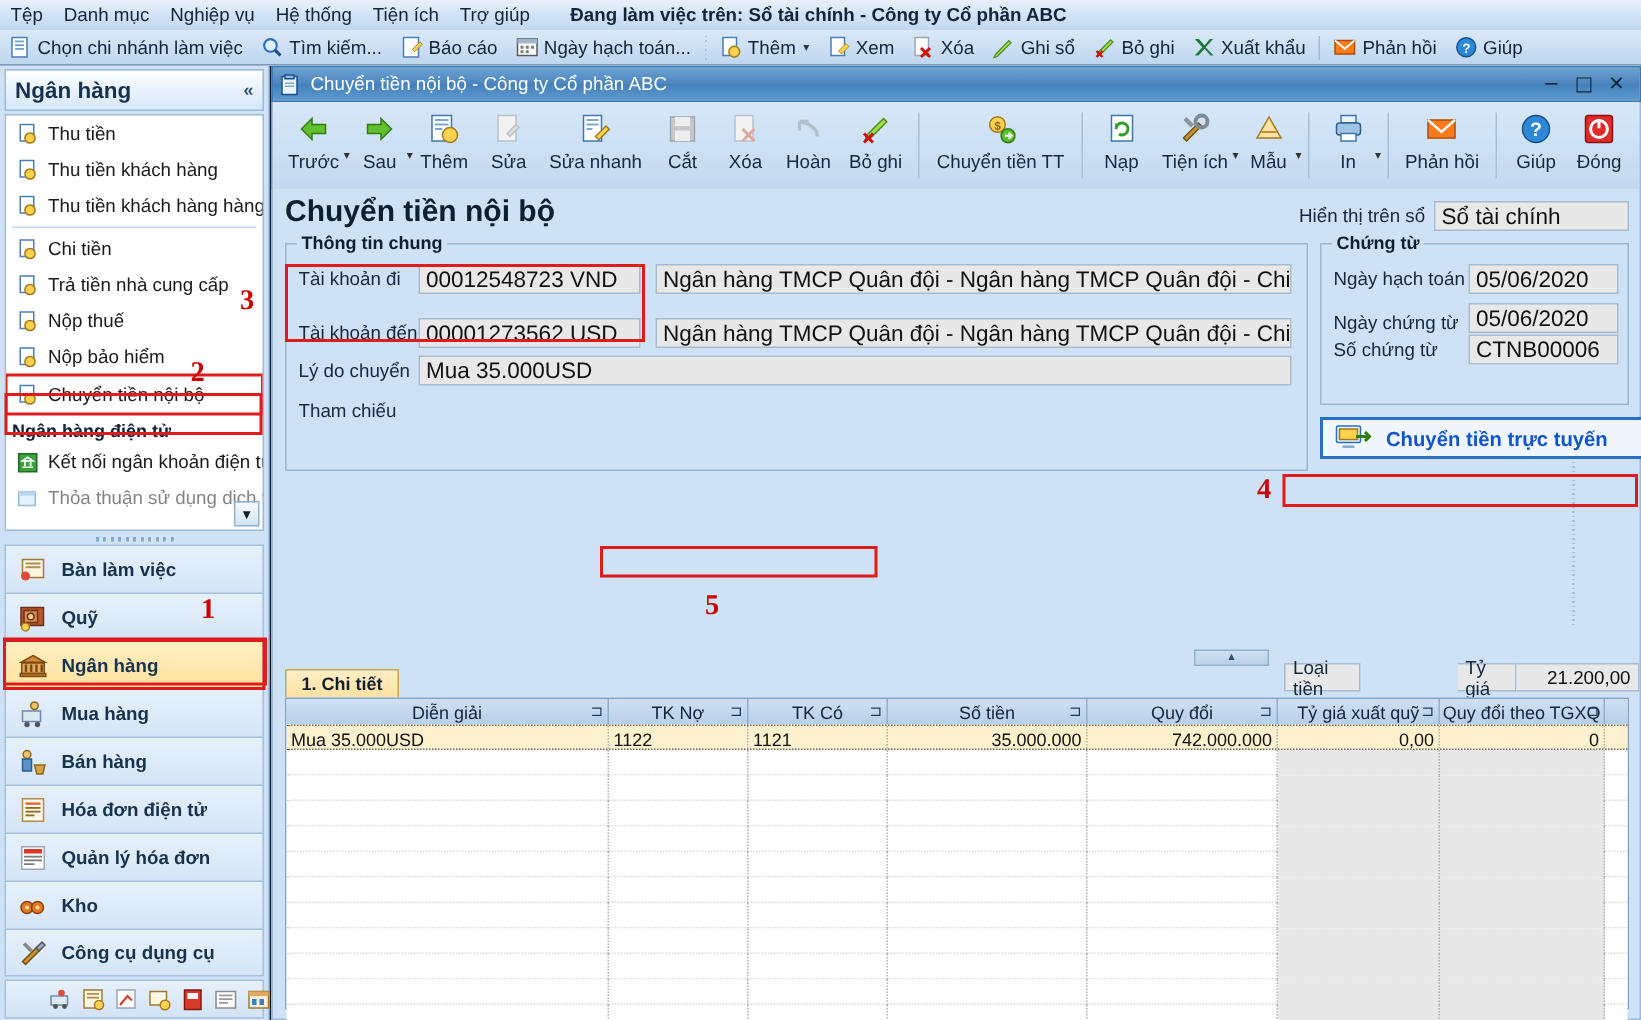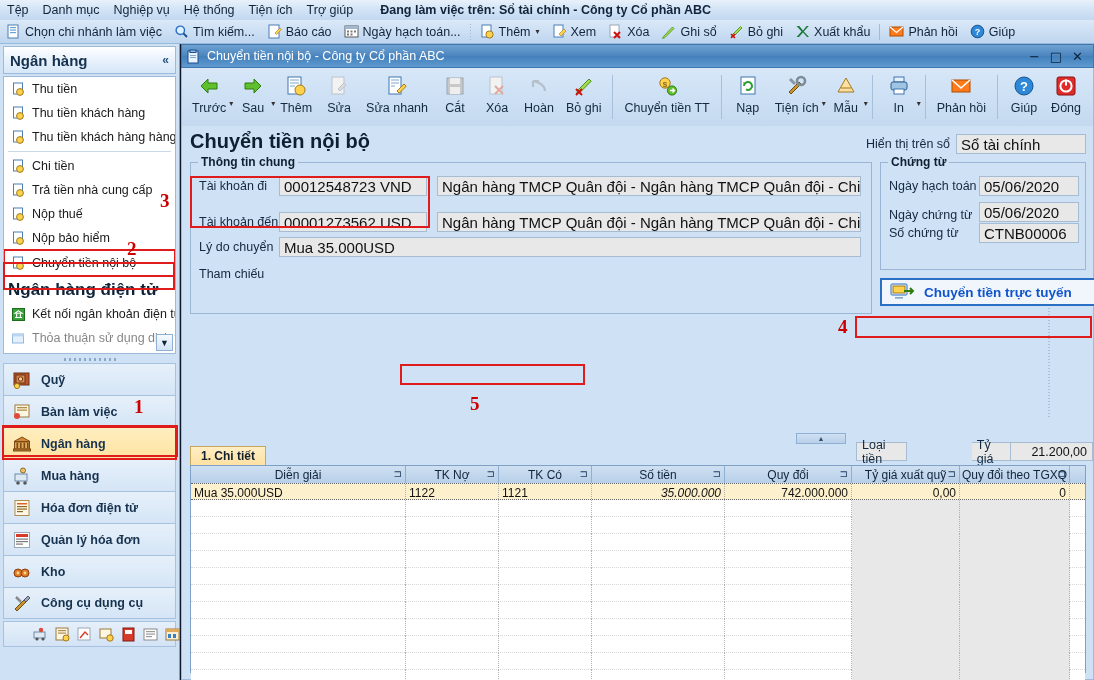--- a/index.html
+++ b/index.html
@@ -52,21 +52,21 @@
     padding:0 6px;
   }
   .sb-header .title { font-size:15px; font-weight:bold; color:#16324f; }
   .sb-header .chev { font-size:12px; color:#2a5480; font-weight:bold;}
   .sb-list {
     margin:2px 3px 0 3px; background:#fff; border:1px solid #9dbbd9;
     height:278px; position:relative; overflow:hidden;
   }
   .sb-row { display:flex; align-items:center; gap:6px; height:24px; padding-left:7px; font-size:12.5px; color:#1a1a1a; white-space:nowrap;}
   .sb-div { height:1px; background:#c9d9e8; margin:2px 4px; }
-  .sb-group { font-weight:bold; font-size:17px; color:#0f2338; padding:4px 0 2px 4px;}
+  .sb-group { font-weight:bold; font-size:12px; color:#0f2338; padding:4px 0 2px 4px;}
   .sb-row.sel {
     outline:2px solid #e01b1b; outline-offset:-1px;
   }
   .sb-scrolldown {
     position:absolute; right:2px; bottom:2px; width:17px; height:17px;
     background: linear-gradient(to bottom,#f6fbff,#d2e4f6); border:1px solid #8fb0d2;
     display:flex; align-items:center; justify-content:center; font-size:9px; color:#123;
   }
   .sb-grip { height:7px; margin:2px 6px 0 6px; display:flex; align-items:center; justify-content:center;}
   .sb-grip i { display:block; width:52px; height:3px;
@@ -422,38 +422,38 @@
     </div>
 
     <div class="sb-grip">
         <i></i>
       </div>
 
     <div class="sb-nav">
       <div class="nav-item">
         <span class="ic" style="width:20px;height:20px;">
             <svg width="20" height="20" viewBox="0 0 20 20">
+              <rect x="3" y="3" width="14" height="12" fill="#fdf6e3" stroke="#9c7a3a"></rect>
+              <rect x="5" y="5" width="10" height="1.3" fill="#b08d4a"></rect>
+              <rect x="5" y="7.5" width="10" height="1.3" fill="#b08d4a"></rect>
+              <circle cx="5" cy="14" r="3" fill="#e04a3a"></circle>
+            </svg>
+          </span>
+        <span>Bàn làm việc</span>
+      </div>
+      <div class="nav-item">
+        <span class="ic" style="width:20px;height:20px;">
+            <svg width="20" height="20" viewBox="0 0 20 20">
               <rect x="2" y="3" width="15" height="12" fill="#b5562b" stroke="#6e3115"></rect>
               <rect x="4" y="5" width="9" height="8" fill="#d98a4c" stroke="#6e3115"></rect>
               <circle cx="8.5" cy="9" r="2.2" fill="#f3d08a" stroke="#6e3115"></circle>
               <circle cx="5" cy="16" r="2.6" fill="#ffd24d" stroke="#a07a1d"></circle>
             </svg>
           </span>
         <span>Quỹ</span>
-      </div>
-      <div class="nav-item">
-        <span class="ic" style="width:20px;height:20px;">
-            <svg width="20" height="20" viewBox="0 0 20 20">
-              <rect x="3" y="3" width="14" height="12" fill="#fdf6e3" stroke="#9c7a3a"></rect>
-              <rect x="5" y="5" width="10" height="1.3" fill="#b08d4a"></rect>
-              <rect x="5" y="7.5" width="10" height="1.3" fill="#b08d4a"></rect>
-              <circle cx="5" cy="14" r="3" fill="#e04a3a"></circle>
-            </svg>
-          </span>
-        <span>Bàn làm việc</span>
       </div>
       <div class="nav-item active">
         <span class="ic" style="width:20px;height:20px;">
             <svg width="20" height="20" viewBox="0 0 20 20">
               <path d="M10 3 L18 7.5 H2z" fill="#d08a3a" stroke="#7d4a12"></path>
               <rect x="2.5" y="8" width="15" height="7" fill="#e0a95c" stroke="#7d4a12"></rect>
               <g fill="#7d4a12">
                 <rect x="4.5" y="9" width="1.6" height="5"></rect>
                 <rect x="8" y="9" width="1.6" height="5"></rect>
                 <rect x="11.5" y="9" width="1.6" height="5"></rect>
@@ -467,20 +467,30 @@
       <div class="nav-item">
         <span class="ic" style="width:20px;height:20px;">
             <svg width="20" height="20" viewBox="0 0 20 20">
               <rect x="3" y="8" width="12" height="7" fill="#dce8f2" stroke="#6d8ba8"></rect>
               <circle cx="6" cy="17" r="1.8" fill="#555"></circle>
               <circle cx="13" cy="17" r="1.8" fill="#555"></circle>
               <circle cx="11" cy="4.5" r="2.5" fill="#f0c36a" stroke="#8a6a1e"></circle>
             </svg>
           </span>
         <span>Mua hàng</span>
+      </div>
+      <div class="nav-item">
+        <span class="ic" style="width:20px;height:20px;">
+            <svg width="20" height="20" viewBox="0 0 20 20">
+              <circle cx="6" cy="5" r="2.6" fill="#f0c36a" stroke="#8a6a1e"></circle>
+              <rect x="3" y="8" width="6" height="8" fill="#5a93c9" stroke="#2b5c8e"></rect>
+              <path d="M11 12 h7 l-1.5 6 h-4z" fill="#d9a24a" stroke="#8a6a1e"></path>
+            </svg>
+          </span>
+        <span>Bán hàng</span>
       </div>
       <div class="nav-item">
         <span class="ic" style="width:20px;height:20px;">
             <svg width="20" height="20" viewBox="0 0 20 20">
               <rect x="3" y="2.5" width="14" height="15" fill="#fff8e8" stroke="#b08d4a"></rect>
               <rect x="5" y="5" width="10" height="1.5" fill="#e0602a"></rect>
               <g fill="#8a6a1e">
                 <rect x="5" y="8" width="10" height="1.2"></rect>
                 <rect x="5" y="10.5" width="10" height="1.2"></rect>
                 <rect x="5" y="13" width="6" height="1.2"></rect>
@@ -892,21 +902,21 @@
             <span>Quy đổi theo TGXQ</span>
             <span class="pin">⊐</span>
           </span>
           <span class="gh" style="width:15px; border-right:none;"></span>
         </div>
 
         <div class="grow first">
           <span class="gc" style="width:215px;">Mua 35.000USD</span>
           <span class="gc" style="width:93px;">1122</span>
           <span class="gc" style="width:93px;">1121</span>
-          <span class="gc" style="width:133px; justify-content:flex-end;font-style:italic;">35.000.000</span>
+          <span class="gc" style="width:133px; justify-content:flex-end;">35.000.000</span>
           <span class="gc" style="width:127px; justify-content:flex-end;">742.000.000</span>
           <span class="gc" style="width:108px; justify-content:flex-end;">0,00</span>
           <span class="gc" style="width:110px; justify-content:flex-end;">0</span>
           <span class="gc" style="width:15px; border-right:none;"></span>
         </div>
 
         <div id="empty-rows">
             <div class="grow empty">
               <span class="gc" style="width: 215px;"></span>
               <span class="gc" style="width: 93px;"></span>

